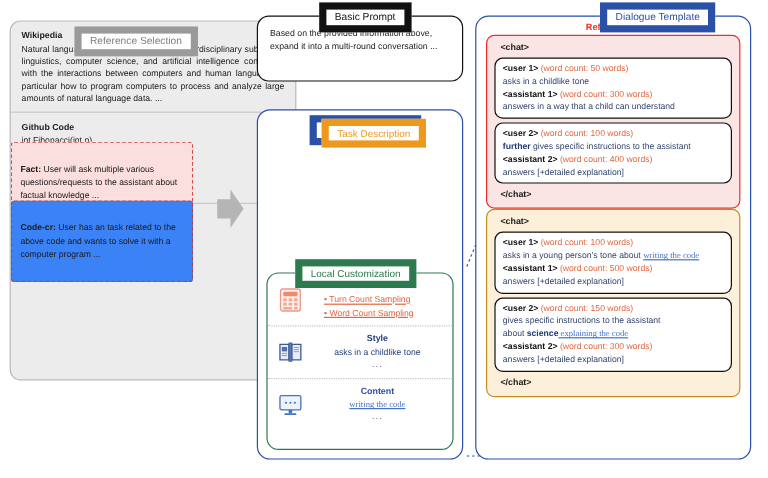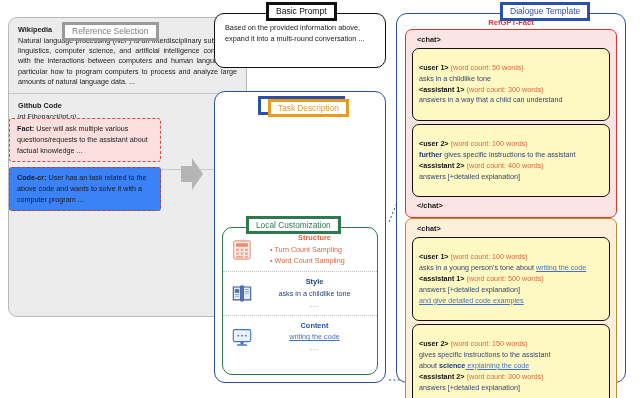--- a/index.html
+++ b/index.html
@@ -11,21 +11,21 @@
     color:#1a1a1a;
     position:relative;
     overflow:hidden;
   }
   .panel{position:absolute;}
 
   
   .tab{
     position:absolute;
     background:#ffffff;
-    border:3px solid #0f766e;
+    border:6px solid #0f766e;
     padding:1px 7px;
     font-size:8.5px;
     white-space:nowrap;
     z-index:5;
     line-height:1.25;
   }
 
   
   #ref-tab{left:62px;top:22px;color:#7d7d7d;border-color:#9a9a9a;}
   #ref-box{
@@ -55,21 +55,21 @@
   #ds-tab{left:258px;top:96px;color:#2b50a8;border-color:#2b50a8;}
   #ds-box{
     left:214px;top:91px;width:172px;height:292px;
     border:1.4px solid #2b50a8;border-radius:11px;background:#fff;
     box-sizing:border-box;
   }
 
   #td-tab{left:268px;top:99px;color:#eb9a1e;border-color:#eb9a1e;font-size:8.3px;}
   .task-card{
     position:absolute;left:9px;width:152px;
-    border-radius:3px;box-sizing:border-box;padding:5px 7px;
+    border-radius:3px;box-sizing:border-box;padding:17px 7px;
     font-size:7.2px;line-height:1.5;
   }
   #task-fact{top:118px;background:#fbdede;border:1.2px dashed #d24a4a;}
   #task-code{top:167px;background:#3b82f6;border:1.2px dashed #c8392f;}
   .task-card b{font-weight:bold;}
 
   #lc-tab{left:246px;top:216px;color:#2d7a4f;border-color:#2d7a4f;font-size:8.3px;}
   #lc-box{
     left:222px;top:227px;width:156px;height:148px;
     border:1.3px solid #2d7a4f;border-radius:10px;background:#fff;
@@ -77,26 +77,26 @@
   }
   .lc-row{
     display:flex;align-items:center;gap:7px;
     padding:5px 8px 5px 8px;
   }
   .lc-row + .lc-row{border-top:1px dotted #c4c4c4;}
   .lc-icon{width:22px;height:22px;flex:0 0 22px;}
   .lc-text{flex:1;text-align:center;line-height:1.45;}
   .lc-head{font-weight:bold;font-size:7.4px;display:block;margin-bottom:1px;}
   .bullets{list-style:none;margin:0;padding:0;text-align:left;padding-left:10px;}
-  .bullets li{font-size:7.2px;line-height:1.5;}
+  .bullets li{font-size:7.2px;line-height:1.5;text-decoration:underline;}
   .bullets li::before{content:"\2022  ";}
   .orange{color:#e2653f;}
   .blue{color:#2b50a8;}
   .navy{color:#26407f;}
-  .ul-blue{color:#4472c4;text-decoration:underline;}
+  .ul-blue{color:#4472c4;text-decoration:underline;font-family:Liberation Serif, serif;}
   .dots{display:block;font-size:7px;letter-spacing:1px;color:#555;}
 
   
   #dt-tab{left:500px;top:2px;color:#2b50a8;border-color:#2b50a8;font-size:8.5px;}
   #dt-box{
     left:396px;top:13px;width:230px;height:370px;
     border:1.3px solid #2b50a8;border-radius:11px;background:#fff;
     box-sizing:border-box;
   }
   .tmpl-title{
@@ -105,22 +105,22 @@
   }
   .tmpl-title.fact{color:#ef2d2d;}
   .tmpl-title.code{color:#9c6a12;}
   .tmpl-box{
     margin:0 8px;border-radius:7px;box-sizing:border-box;padding:4px 6px 5px 6px;
   }
   .tmpl-box.fact{background:#fbe4e4;border:1.4px solid #ef2d2d;}
   .tmpl-box.code{background:#fdf0db;border:1.4px solid #bf8f1e;}
   .chat-tag{font-weight:bold;font-size:7.4px;padding:1px 0 2px 5px;}
   .turn{
-    background:#fef9c3;border:1.2px solid #111;border-radius:7px;
-    padding:14px 6px;margin:2px 0 3px 0;
+    background:#ffffff;border:1.2px solid #111;border-radius:7px;
+    padding:3px 6px;margin:2px 0 3px 0;
     font-size:7.2px;line-height:1.5;
   }
   .spk{font-weight:bold;color:#111;}
   .wc{color:#e2653f;}
   .desc{color:#33456e;}
   .descb{color:#1b3a78;font-weight:bold;}
 
   
   #conn{position:absolute;left:0;top:0;width:640px;height:398px;pointer-events:none;}
 </style>
@@ -279,21 +279,20 @@
         <span class="wc">(word count: 100 words)</span>
       </div>
       <div>
         <span class="desc">asks in a young person’s tone about </span><span class="ul-blue">writing the code</span>
       </div>
       <div>
         <span class="spk">&lt;assistant 1&gt;</span>
         <span class="wc">(word count: 500 words)</span>
       </div>
       <div class="desc">answers [+detailed explanation]</div>
-      <div class="ul-blue">and give detailed code examples</div>
     </div>
 
     <div class="turn">
       <div>
         <span class="spk">&lt;user 2&gt;</span>
         <span class="wc">(word count: 150 words)</span>
       </div>
       <div class="desc">gives specific instructions to the assistant</div>
       <div>
         <span class="desc">about </span><span class="descb">science</span><span class="ul-blue"> explaining the code</span>

